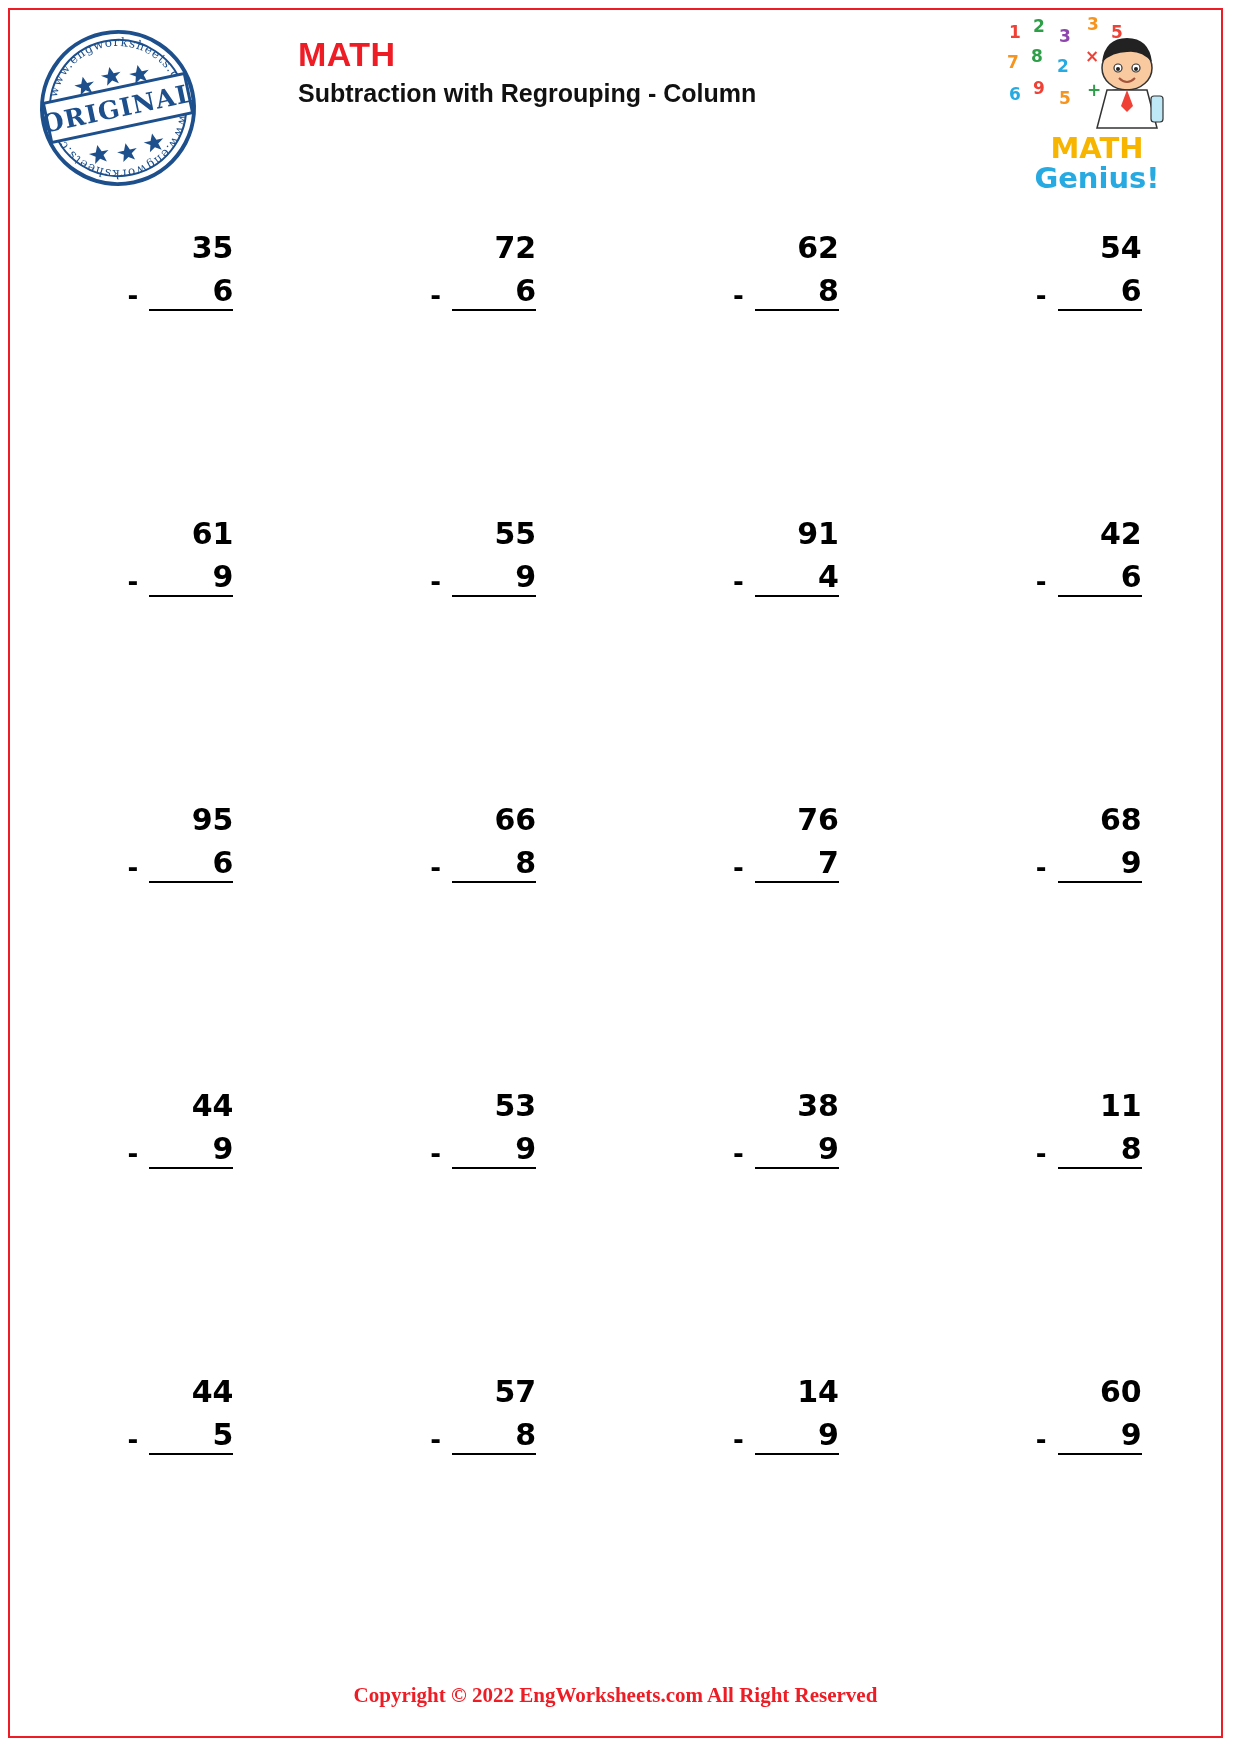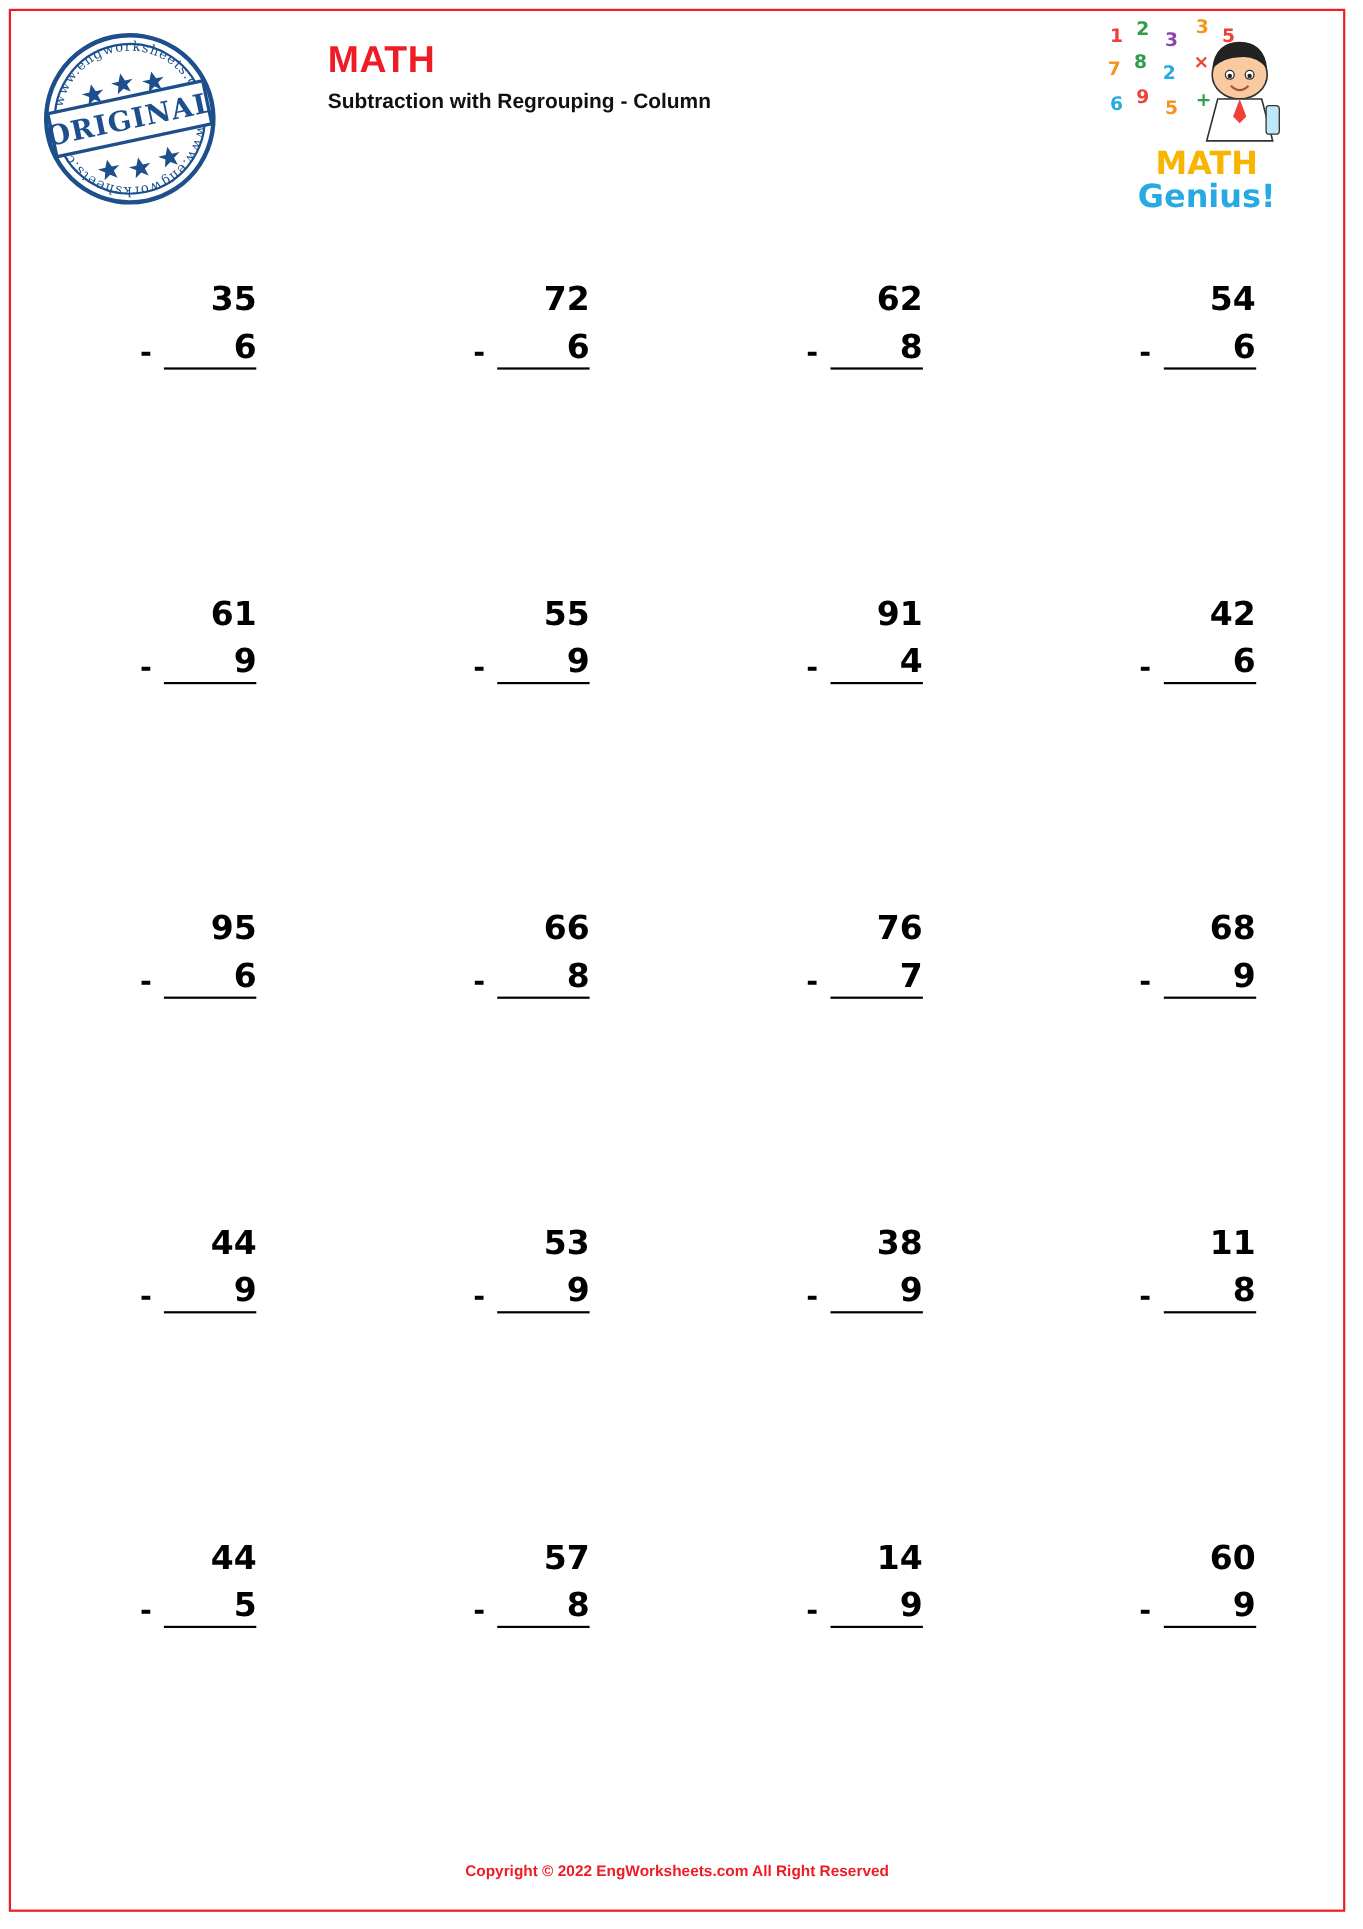--- a/index.html
+++ b/index.html
@@ -52,21 +52,21 @@
     line-height: 44px;
   }
   .title-sub {
     color: #ee1c25;
     font-size: 34px;
     font-weight: bold;
     line-height: 46px;
   }
   .title-desc {
     color: #111111;
-    font-size: 19px;
+    font-size: 25px;
     font-weight: bold;
     line-height: 30px;
     margin-top: 2px;
   }
 
   .logo {
     position: absolute;
     right: 30px;
     top: 6px;
     width: 190px;
@@ -85,21 +85,21 @@
   .row {
     display: flex;
     height: 286px;
   }
   .cell {
     flex: 1 1 25%;
     position: relative;
   }
   .problem {
     position: absolute;
-    top: 28px;
+    top: 3px;
     width: 120px;
     left: 50%;
     margin-left: -34px;
   }
   .minuend {
     text-align: right;
     font-size: 30px;
     font-weight: bold;
     color: #000;
     line-height: 34px;
@@ -135,22 +135,23 @@
   }
 
   
   .footer {
     position: absolute;
     left: 0;
     bottom: 28px;
     width: 100%;
     text-align: center;
     color: #ee1c25;
-    font-size: 14px;
-    font-weight: bold;
+    font-size: 21px;
+    font-weight: bold;
+    font-family: Liberation Serif, serif;
   }
 </style>
 </head>
 <body>
 
 <div class="page">
 
   <div class="header">
 
     <div class="stamp">

